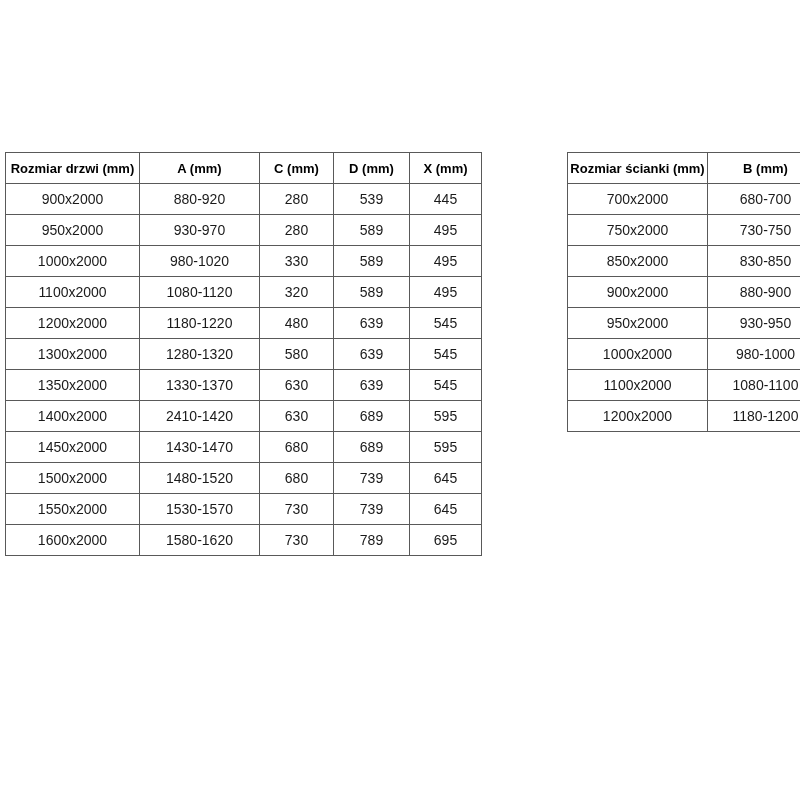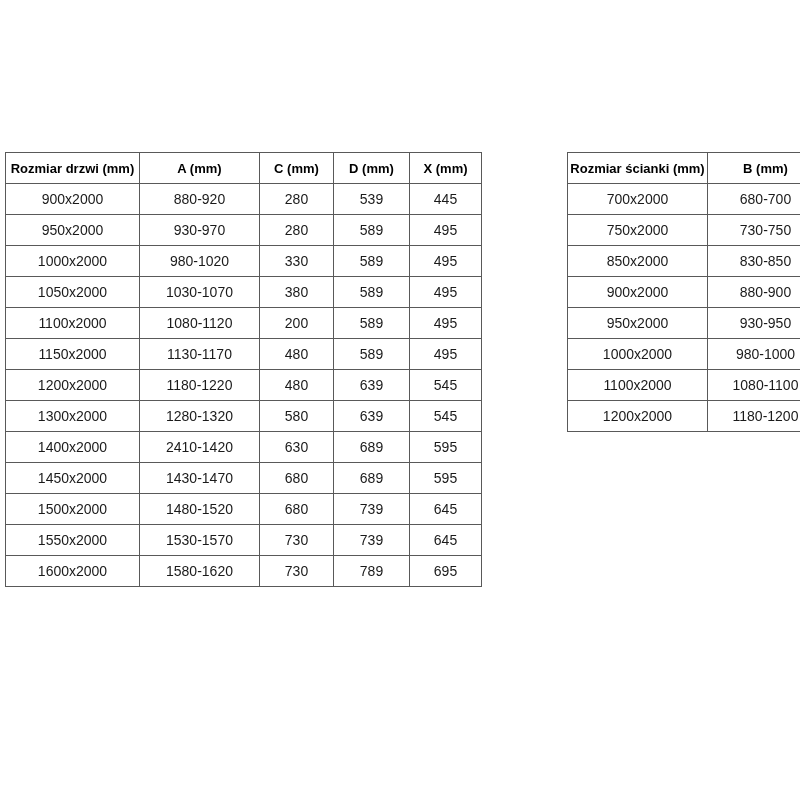--- a/index.html
+++ b/index.html
@@ -93,51 +93,44 @@
           <td>495</td>
         </tr>
         <tr>
           <td>1000x2000</td>
           <td>980-1020</td>
           <td>330</td>
           <td>589</td>
           <td>495</td>
         </tr>
         <tr>
-          <td>1050x2000</td>
-          <td>1030-1070</td>
-          <td>380</td>
-          <td>589</td>
-          <td>495</td>
-        </tr>
-        <tr>
           <td>1100x2000</td>
           <td>1080-1120</td>
-          <td>200</td>
-          <td>589</td>
-          <td>495</td>
-        </tr>
-        <tr>
-          <td>1150x2000</td>
-          <td>1130-1170</td>
-          <td>480</td>
+          <td>320</td>
           <td>589</td>
           <td>495</td>
         </tr>
         <tr>
           <td>1200x2000</td>
           <td>1180-1220</td>
           <td>480</td>
           <td>639</td>
           <td>545</td>
         </tr>
         <tr>
           <td>1300x2000</td>
           <td>1280-1320</td>
           <td>580</td>
+          <td>639</td>
+          <td>545</td>
+        </tr>
+        <tr>
+          <td>1350x2000</td>
+          <td>1330-1370</td>
+          <td>630</td>
           <td>639</td>
           <td>545</td>
         </tr>
         <tr>
           <td>1400x2000</td>
           <td>2410-1420</td>
           <td>630</td>
           <td>689</td>
           <td>595</td>
         </tr>

